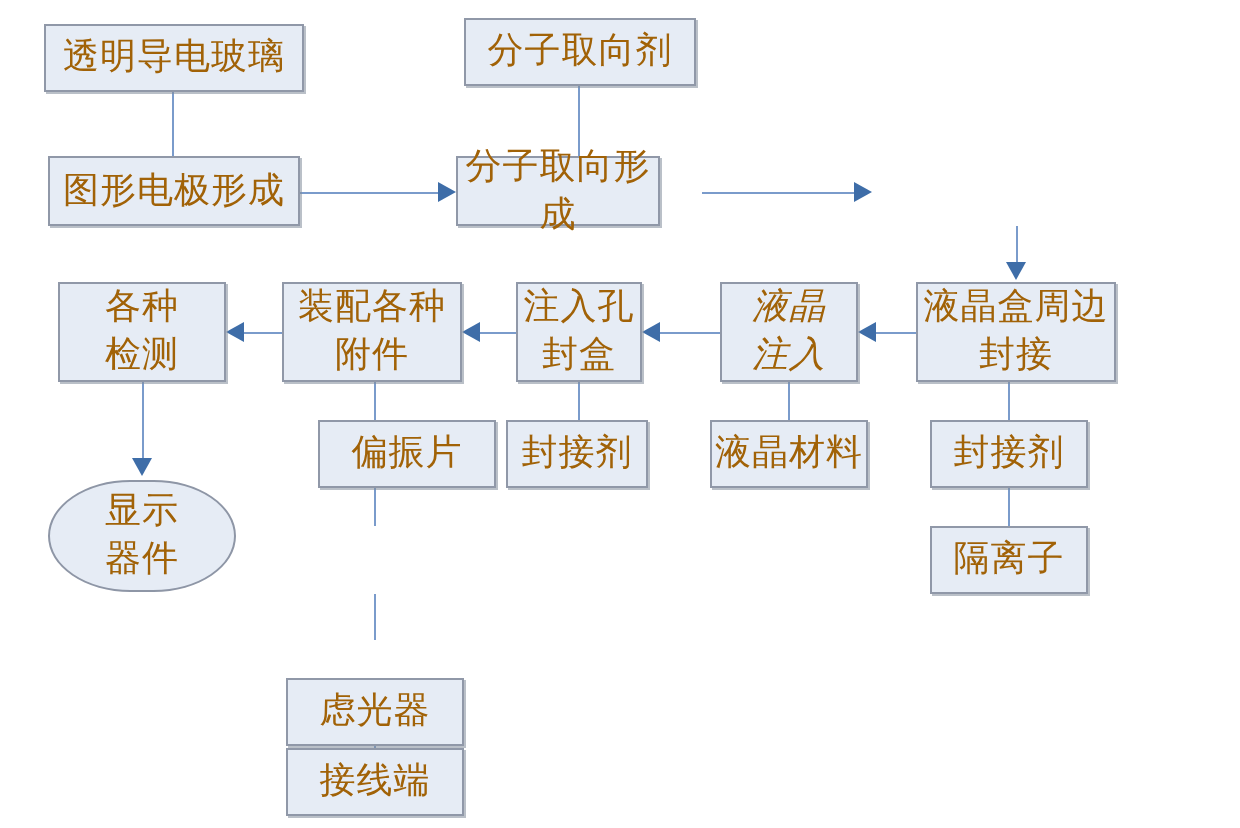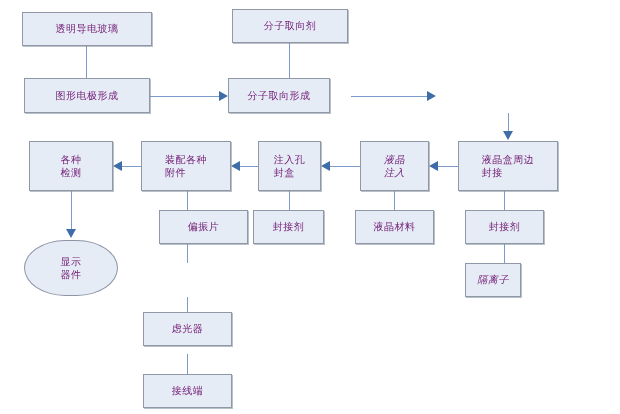--- a/index.html
+++ b/index.html
@@ -17,23 +17,23 @@
   }
   .node {
     position: absolute;
     box-sizing: border-box;
     background: #E6ECF5;
     border: 1px solid #9098A8;
     box-shadow: 1px 1px 0 0 rgba(130,140,155,0.55);
     display: flex;
     align-items: center;
     justify-content: center;
-    text-align: left;
-    color: #701a75;
-    font-size: 10px;
+    text-align: center;
+    color: #a16207;
+    font-size: 18px;
     line-height: 1.32;
     letter-spacing: 0.5px;
     white-space: pre-line;
   }
   .node.term {
     border-radius: 50px / 34px;
     box-shadow: none;
     border: 1px solid #8E96A6;
   }
   .conn {
@@ -128,25 +128,25 @@
 
   <div class="node" style="left:29px; top:141px; width:84px; height:50px;">各种
 检测</div>
 
   <div class="node term" style="left:24px; top:240px; width:94px; height:56px;">显示
 器件</div>
 
   <div class="node" style="left:143px; top:210px; width:89px; height:34px;margin-left:16px;">偏振片</div>
 
 
-  <div class="node" style="left:143px; top:312px; width:89px; height:34px;">虑光器</div>
+  <div class="node" style="left:143px; top:339px; width:89px; height:34px;">虑光器</div>
 
   <div class="node" style="left:143px; top:374px; width:89px; height:34px;">接线端</div>
 
   <div class="node" style="left:253px; top:210px; width:71px; height:34px;">封接剂</div>
 
   <div class="node" style="left:355px; top:210px; width:79px; height:34px;">液晶材料</div>
 
   <div class="node" style="left:465px; top:210px; width:79px; height:34px;">封接剂</div>
 
-  <div class="node" style="left:465px; top:263px; width:56px; height:34px;font-style:italic;">隔离子</div>
+  <div class="node" style="left:465px; top:263px; width:79px; height:34px;">隔离子</div>
 
 </div>
 
 </body></html>

